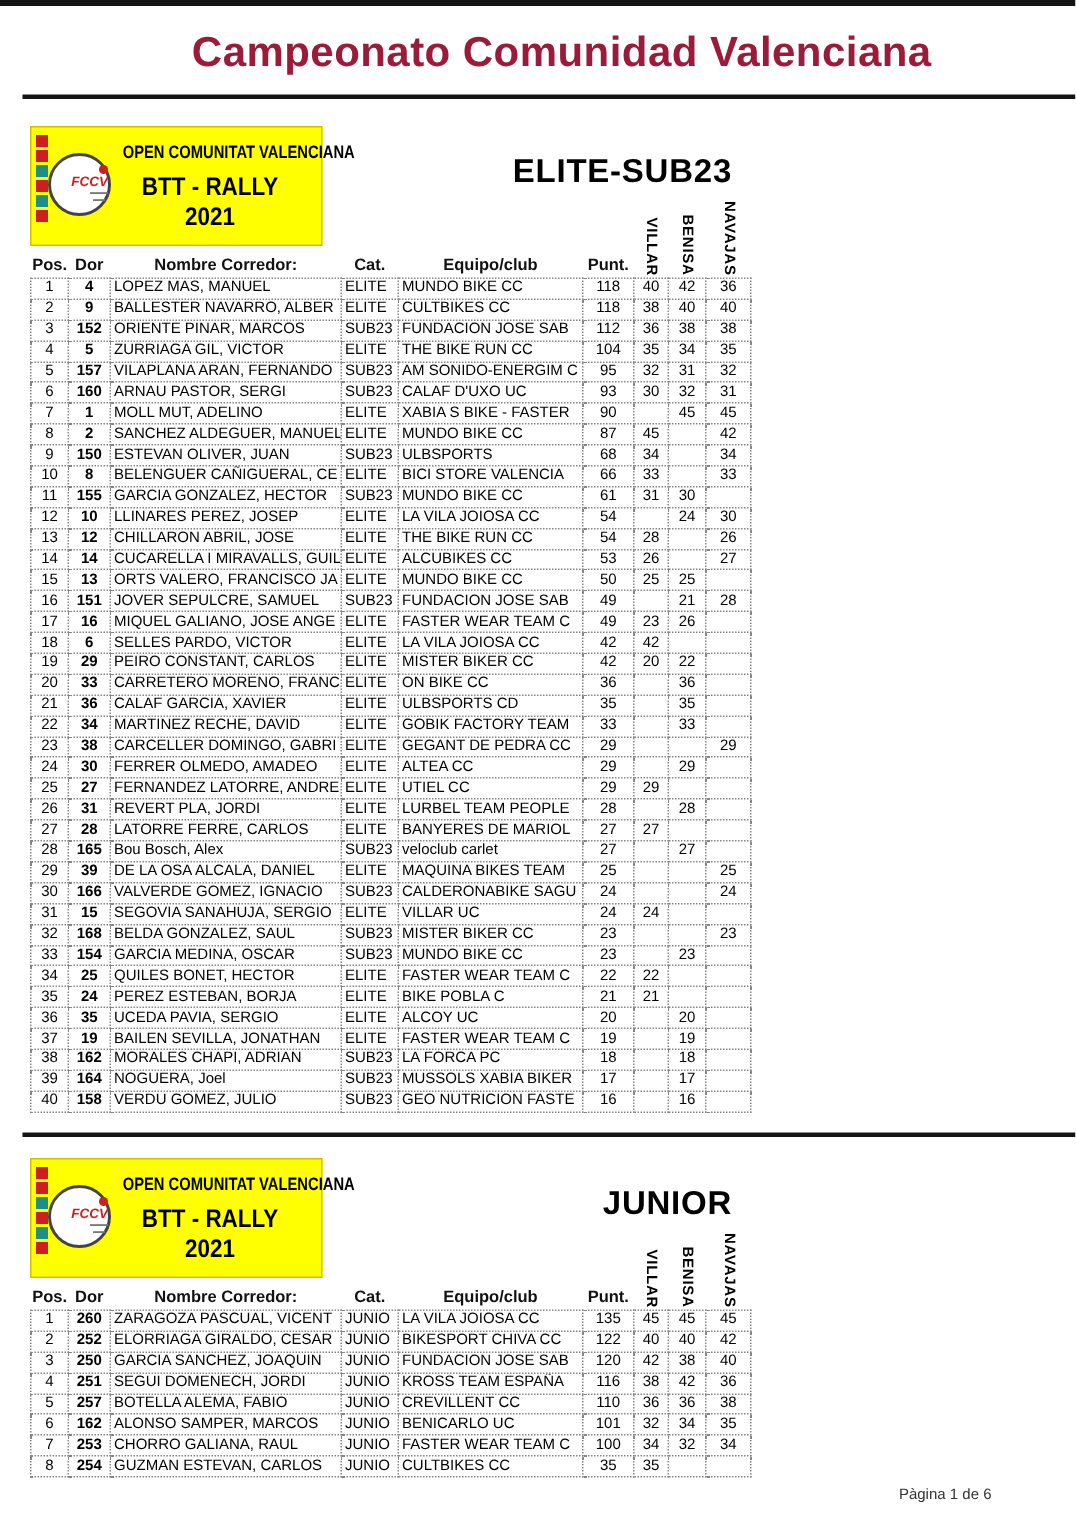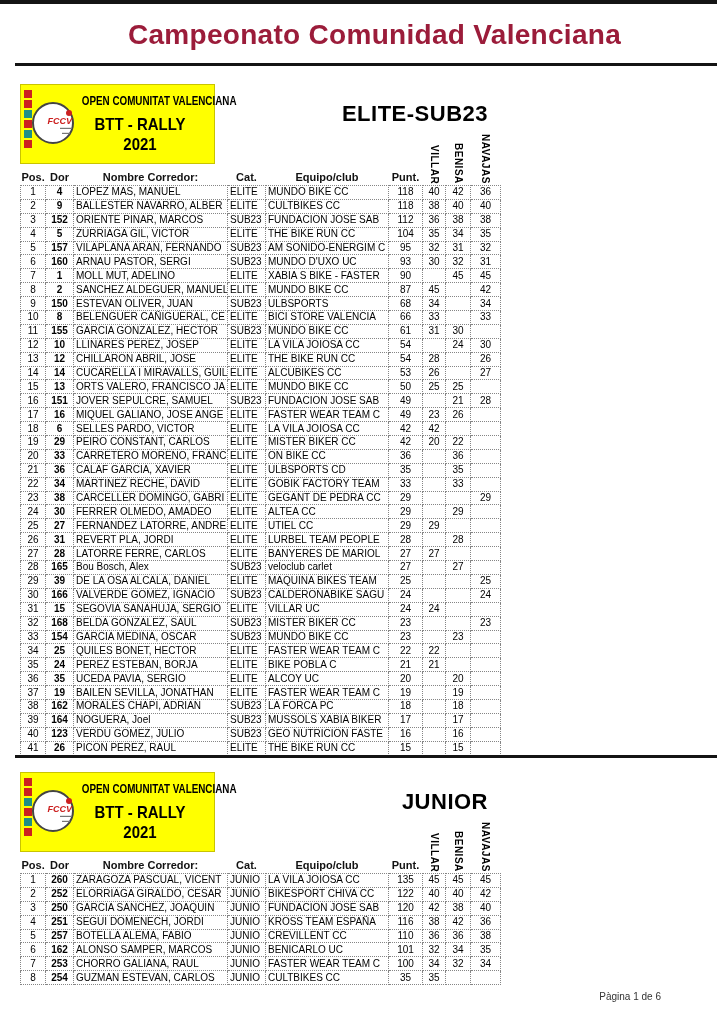--- a/index.html
+++ b/index.html
@@ -195,21 +195,21 @@
           <td class="c-punt">95</td>
           <td class="c-r1">32</td>
           <td class="c-r2">31</td>
           <td class="c-r3">32</td>
         </tr>
         <tr>
           <td class="c-pos">6</td>
           <td class="c-dor">160</td>
           <td class="c-name">ARNAU PASTOR, SERGI</td>
           <td class="c-cat">SUB23</td>
-          <td class="c-club">MUNDO D'UXO UC</td>
+          <td class="c-club">CALAF D'UXO UC</td>
           <td class="c-punt">93</td>
           <td class="c-r1">30</td>
           <td class="c-r2">32</td>
           <td class="c-r3">31</td>
         </tr>
         <tr>
           <td class="c-pos">7</td>
           <td class="c-dor">1</td>
           <td class="c-name">MOLL MUT, ADELINO</td>
           <td class="c-cat">ELITE</td>
@@ -566,38 +566,27 @@
           <td class="c-name">NOGUERA, Joel</td>
           <td class="c-cat">SUB23</td>
           <td class="c-club">MUSSOLS XABIA BIKER</td>
           <td class="c-punt">17</td>
           <td class="c-r1"></td>
           <td class="c-r2">17</td>
           <td class="c-r3"></td>
         </tr>
         <tr>
           <td class="c-pos">40</td>
-          <td class="c-dor">123</td>
+          <td class="c-dor">158</td>
           <td class="c-name">VERDU GOMEZ, JULIO</td>
           <td class="c-cat">SUB23</td>
           <td class="c-club">GEO NUTRICION FASTE</td>
           <td class="c-punt">16</td>
           <td class="c-r1"></td>
           <td class="c-r2">16</td>
-          <td class="c-r3"></td>
-        </tr>
-        <tr>
-          <td class="c-pos">41</td>
-          <td class="c-dor">26</td>
-          <td class="c-name">PICON PEREZ, RAUL</td>
-          <td class="c-cat">ELITE</td>
-          <td class="c-club">THE BIKE RUN CC</td>
-          <td class="c-punt">15</td>
-          <td class="c-r1"></td>
-          <td class="c-r2">15</td>
           <td class="c-r3"></td>
         </tr>
       </tbody>
   </table>
 </div>
 
 <div class="rule rule2"></div>
 
 <div class="block block-junior">
   <div class="block-head">

